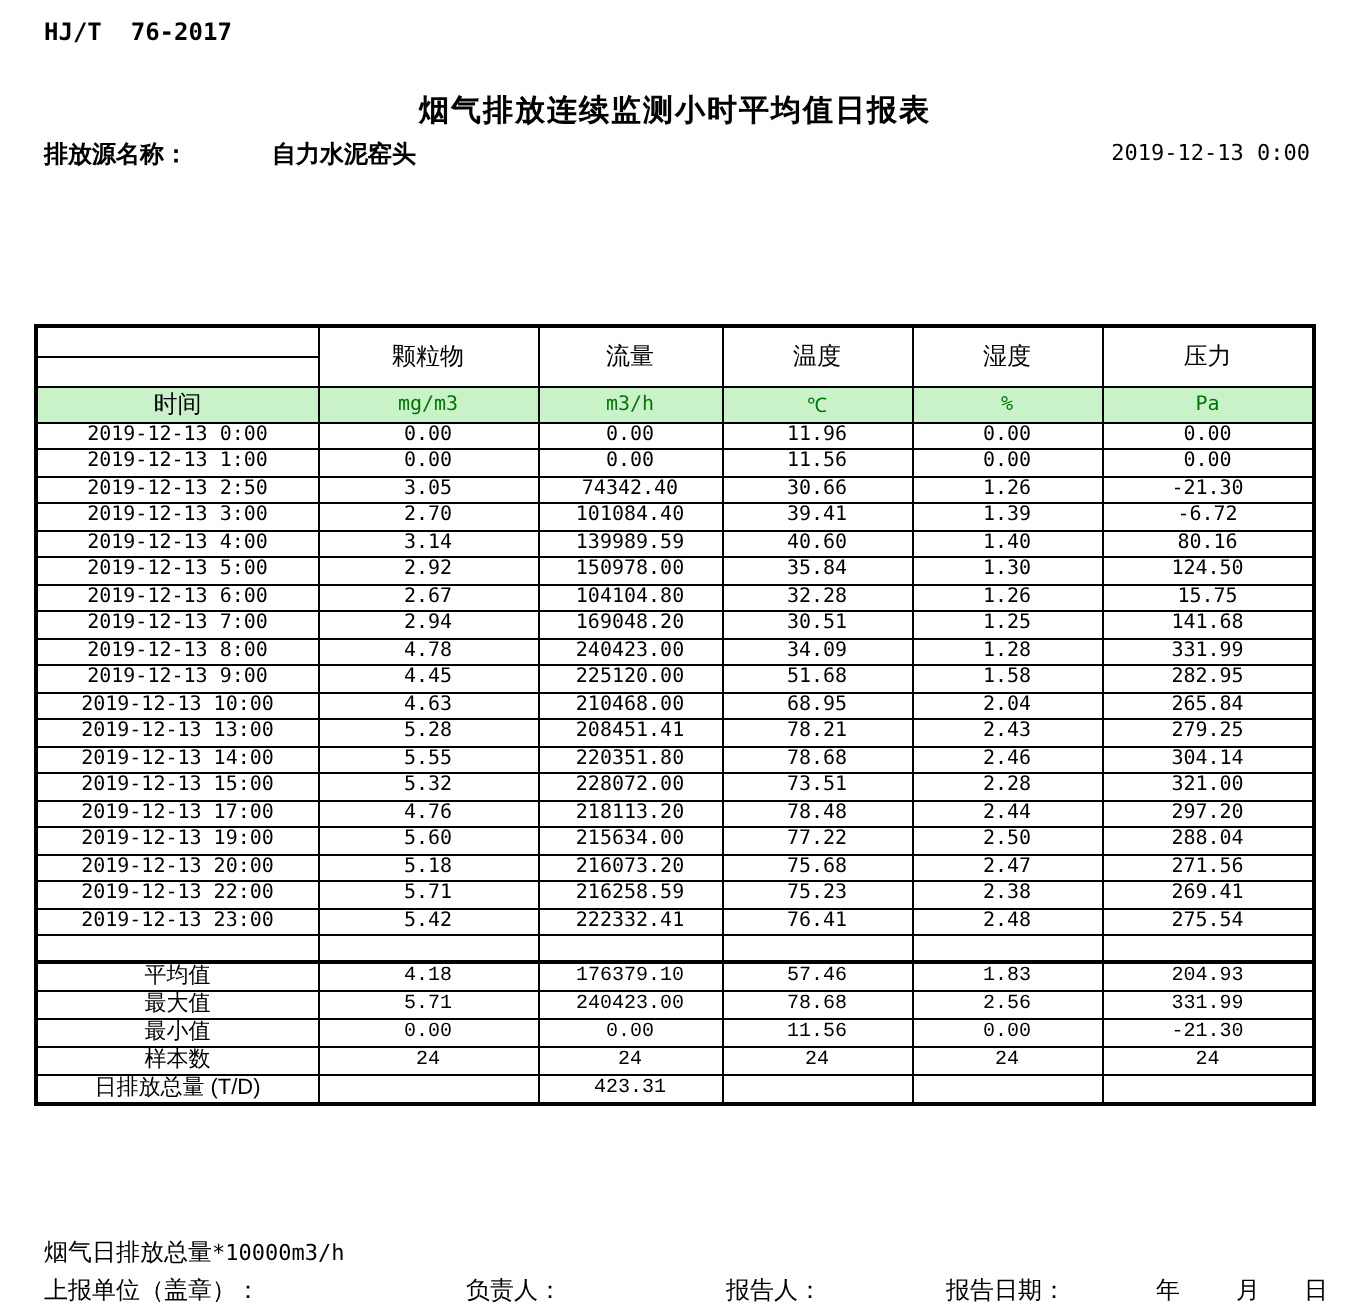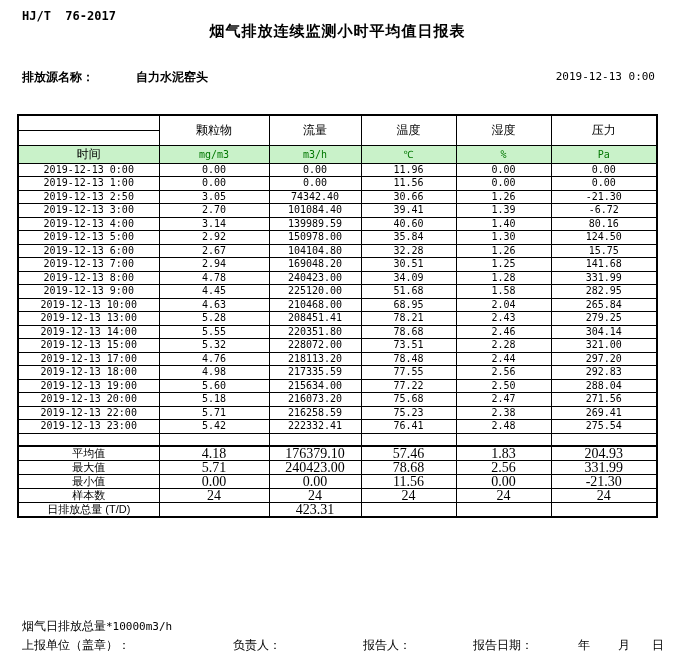--- a/index.html
+++ b/index.html
@@ -15,36 +15,37 @@
     color:#000;
   }
 
   
   .std-no{
     position:absolute;left:22px;top:9px;
     font-family:"DejaVu Sans Mono","Liberation Mono",monospace;
     font-size:12px;font-weight:bold;white-space:pre;
   }
   .doc-title{
-    position:absolute;left:0;top:22px;width:675px;
+    position:absolute;left:0;top:46px;width:675px;
     text-align:center;font-size:15px;font-weight:bold;letter-spacing:1px;
   }
   .source-row{position:absolute;left:22px;top:69px;font-size:12px;font-weight:bold;}
   .source-row .src-name{margin-left:42px;}
   .hdr-date{
     position:absolute;right:20px;top:70px;
     font-family:"DejaVu Sans Mono","Liberation Mono",monospace;
     font-size:11px;
   }
 
   
   .tbl-wrap{position:absolute;left:17px;top:114px;}
   table{
     border-collapse:collapse;table-layout:fixed;width:639px;
     border:2px solid var(--line);
+    margin-top:48px;
   }
   td,th{
     border:1px solid var(--line);
     text-align:center;vertical-align:middle;
     overflow:hidden;white-space:nowrap;
     padding:0;
   }
   thead th{height:30px;font-size:12px;font-weight:normal;}
   .time-head{padding:0;vertical-align:top;}
   .time-head .split{height:15px;border-bottom:1px solid var(--line);}
@@ -56,22 +57,22 @@
   .unit-row td.time-label{
     font-family:"Liberation Sans",sans-serif;
     font-size:12px;color:#000;
   }
   tbody.data td{
     height:13.5px;font-size:10px;line-height:12px;
     font-family:"DejaVu Sans Mono","Liberation Mono",monospace;
   }
   tr.empty-row td{height:13px;border-bottom:2px solid var(--line);}
   tbody.summary td{
-    height:14px;font-size:14px;line-height:13px;
-    font-family:Liberation Serif, serif;
+    height:14px;font-size:10px;line-height:13px;
+    font-family:Liberation Mono, monospace;
   }
   tbody.summary td.sum-label{
     font-family:"Liberation Sans",sans-serif;
     font-size:11px;
   }
 
   
   .foot-note{position:absolute;left:22px;top:618px;font-size:12px;text-align:center;}
   .foot-note .mono-part{font-family:"DejaVu Sans Mono","Liberation Mono",monospace;font-size:11px;}
   .sign-line{position:absolute;left:0;top:637px;width:549px;height:16px;font-size:12px;}
@@ -239,28 +240,20 @@
         </tr>
         <tr>
           <td>2019-12-13 17:00</td>
           <td>4.76</td>
           <td>218113.20</td>
           <td>78.48</td>
           <td>2.44</td>
           <td>297.20</td>
         </tr>
         <tr>
-          <td>2019-12-13 18:00</td>
-          <td>4.98</td>
-          <td>217335.59</td>
-          <td>77.55</td>
-          <td>2.56</td>
-          <td>292.83</td>
-        </tr>
-        <tr>
           <td>2019-12-13 19:00</td>
           <td>5.60</td>
           <td>215634.00</td>
           <td>77.22</td>
           <td>2.50</td>
           <td>288.04</td>
         </tr>
         <tr>
           <td>2019-12-13 20:00</td>
           <td>5.18</td>

